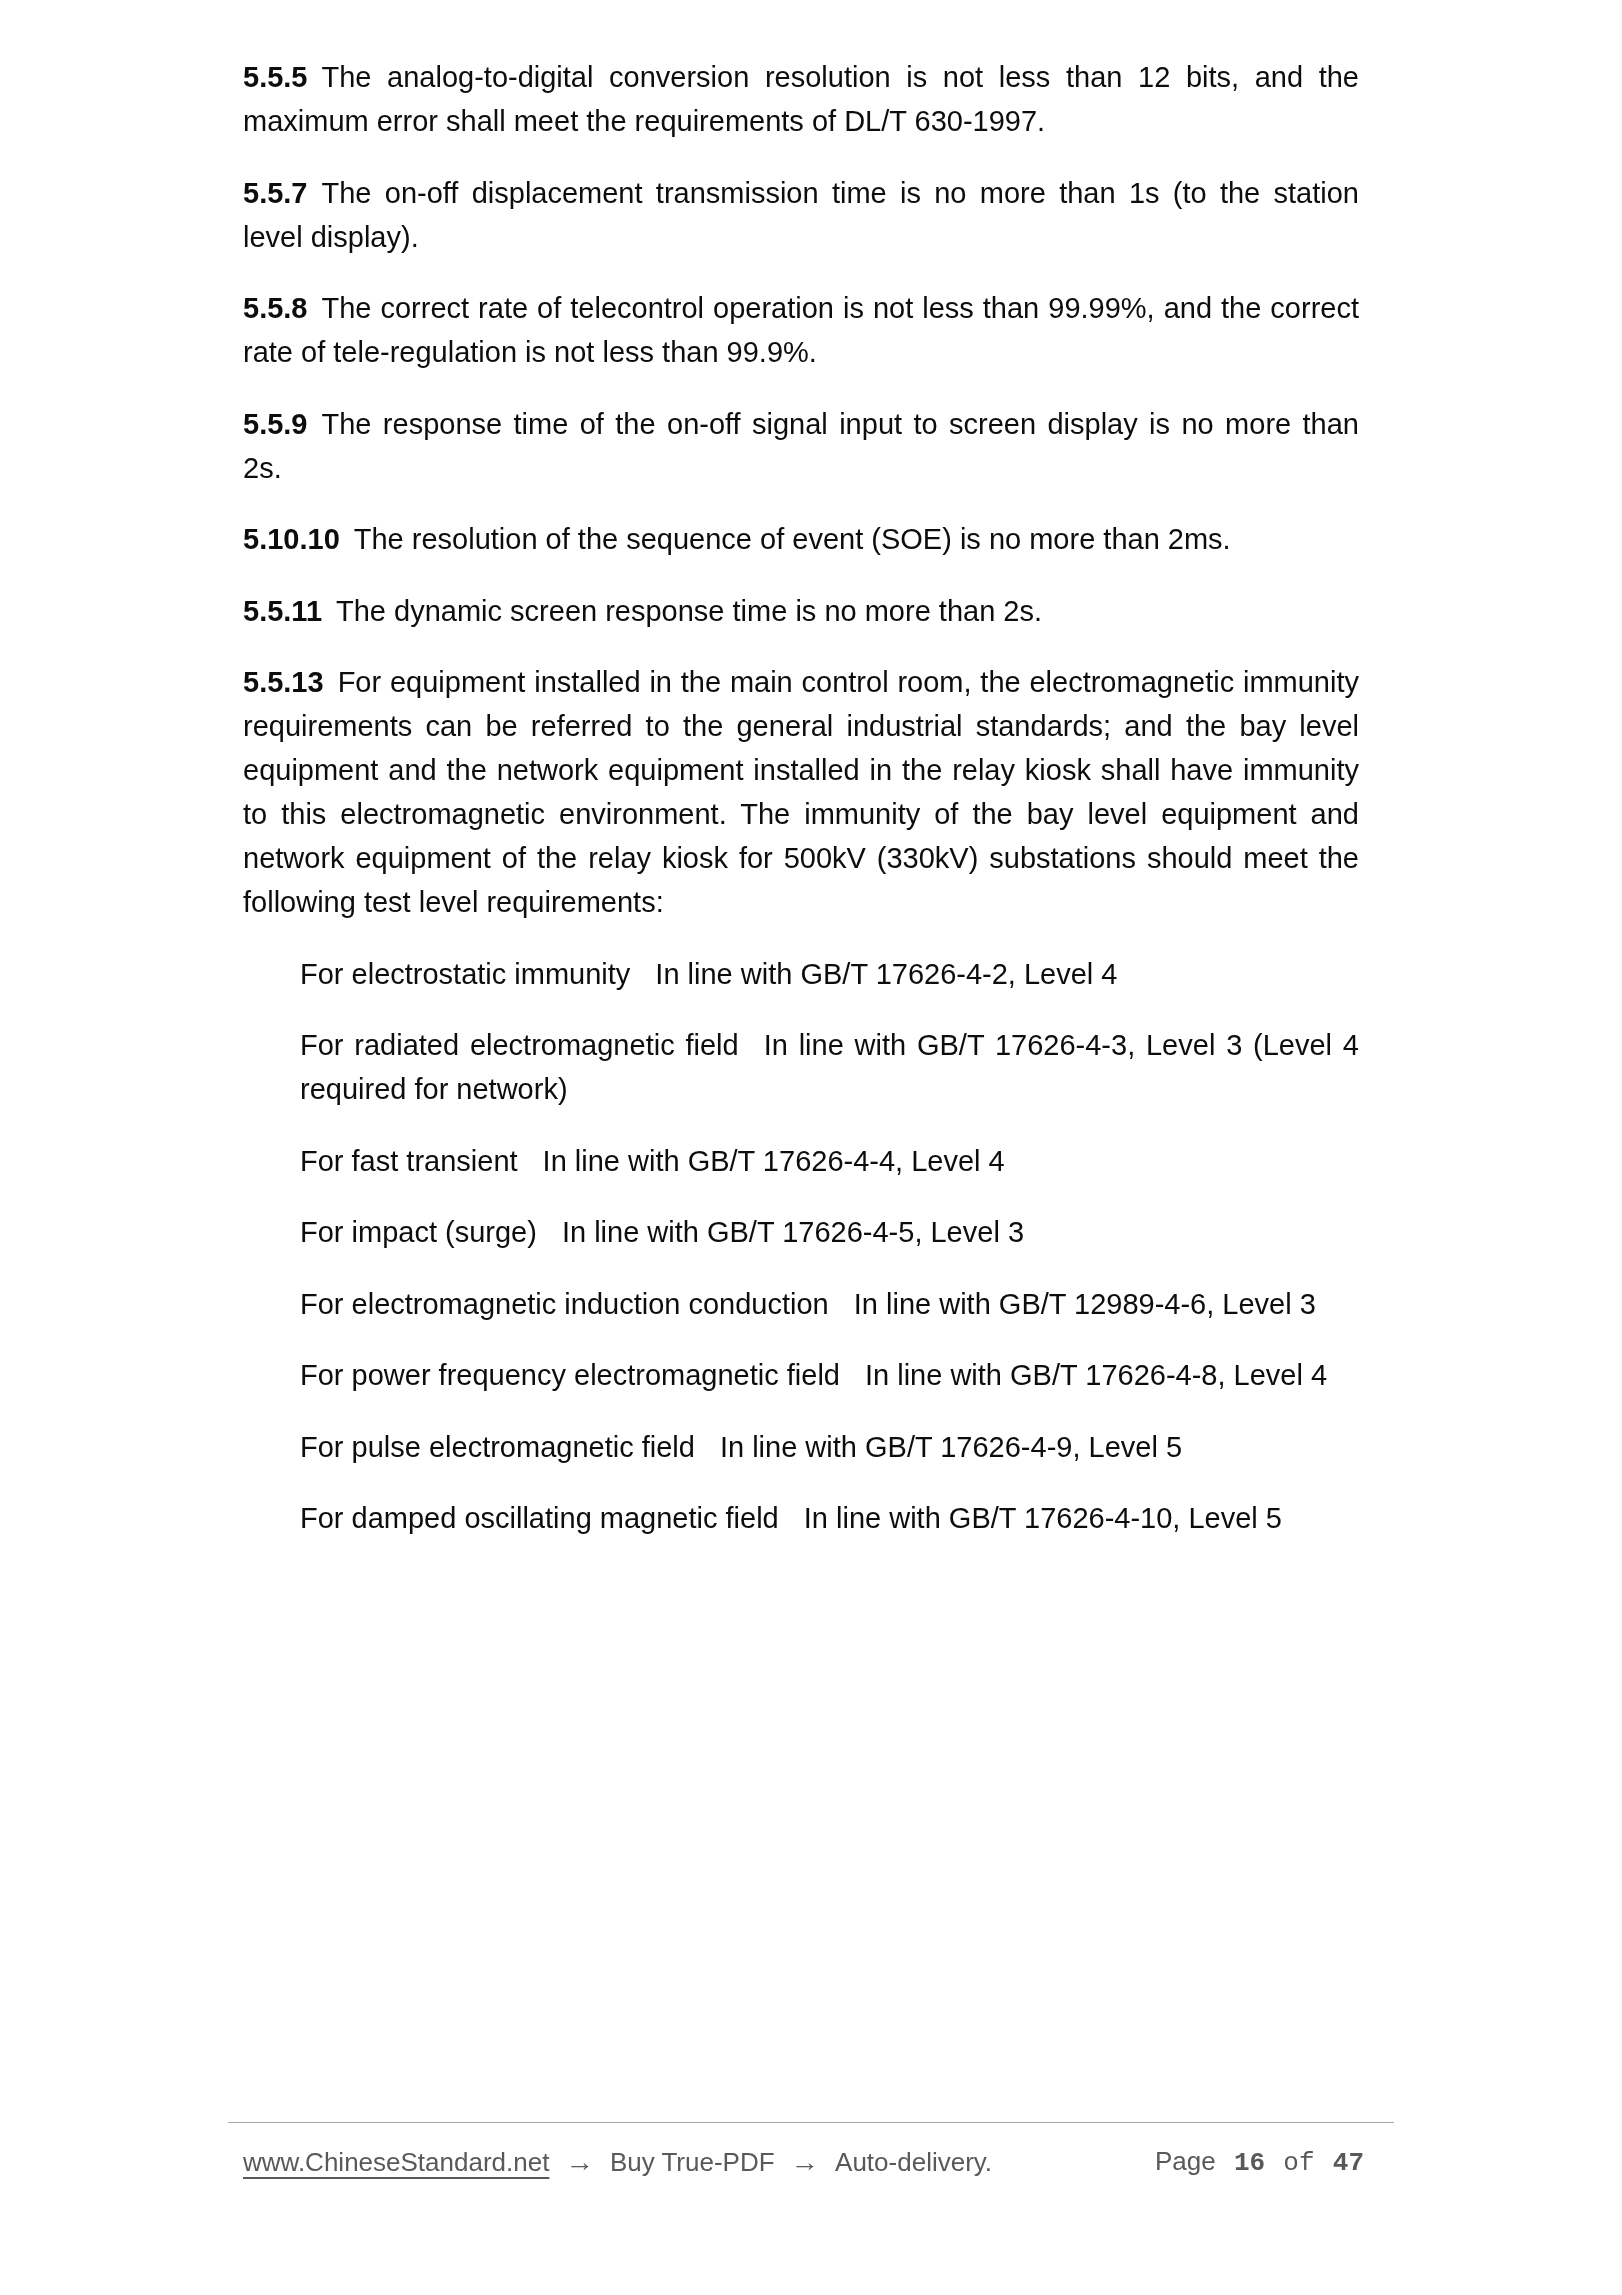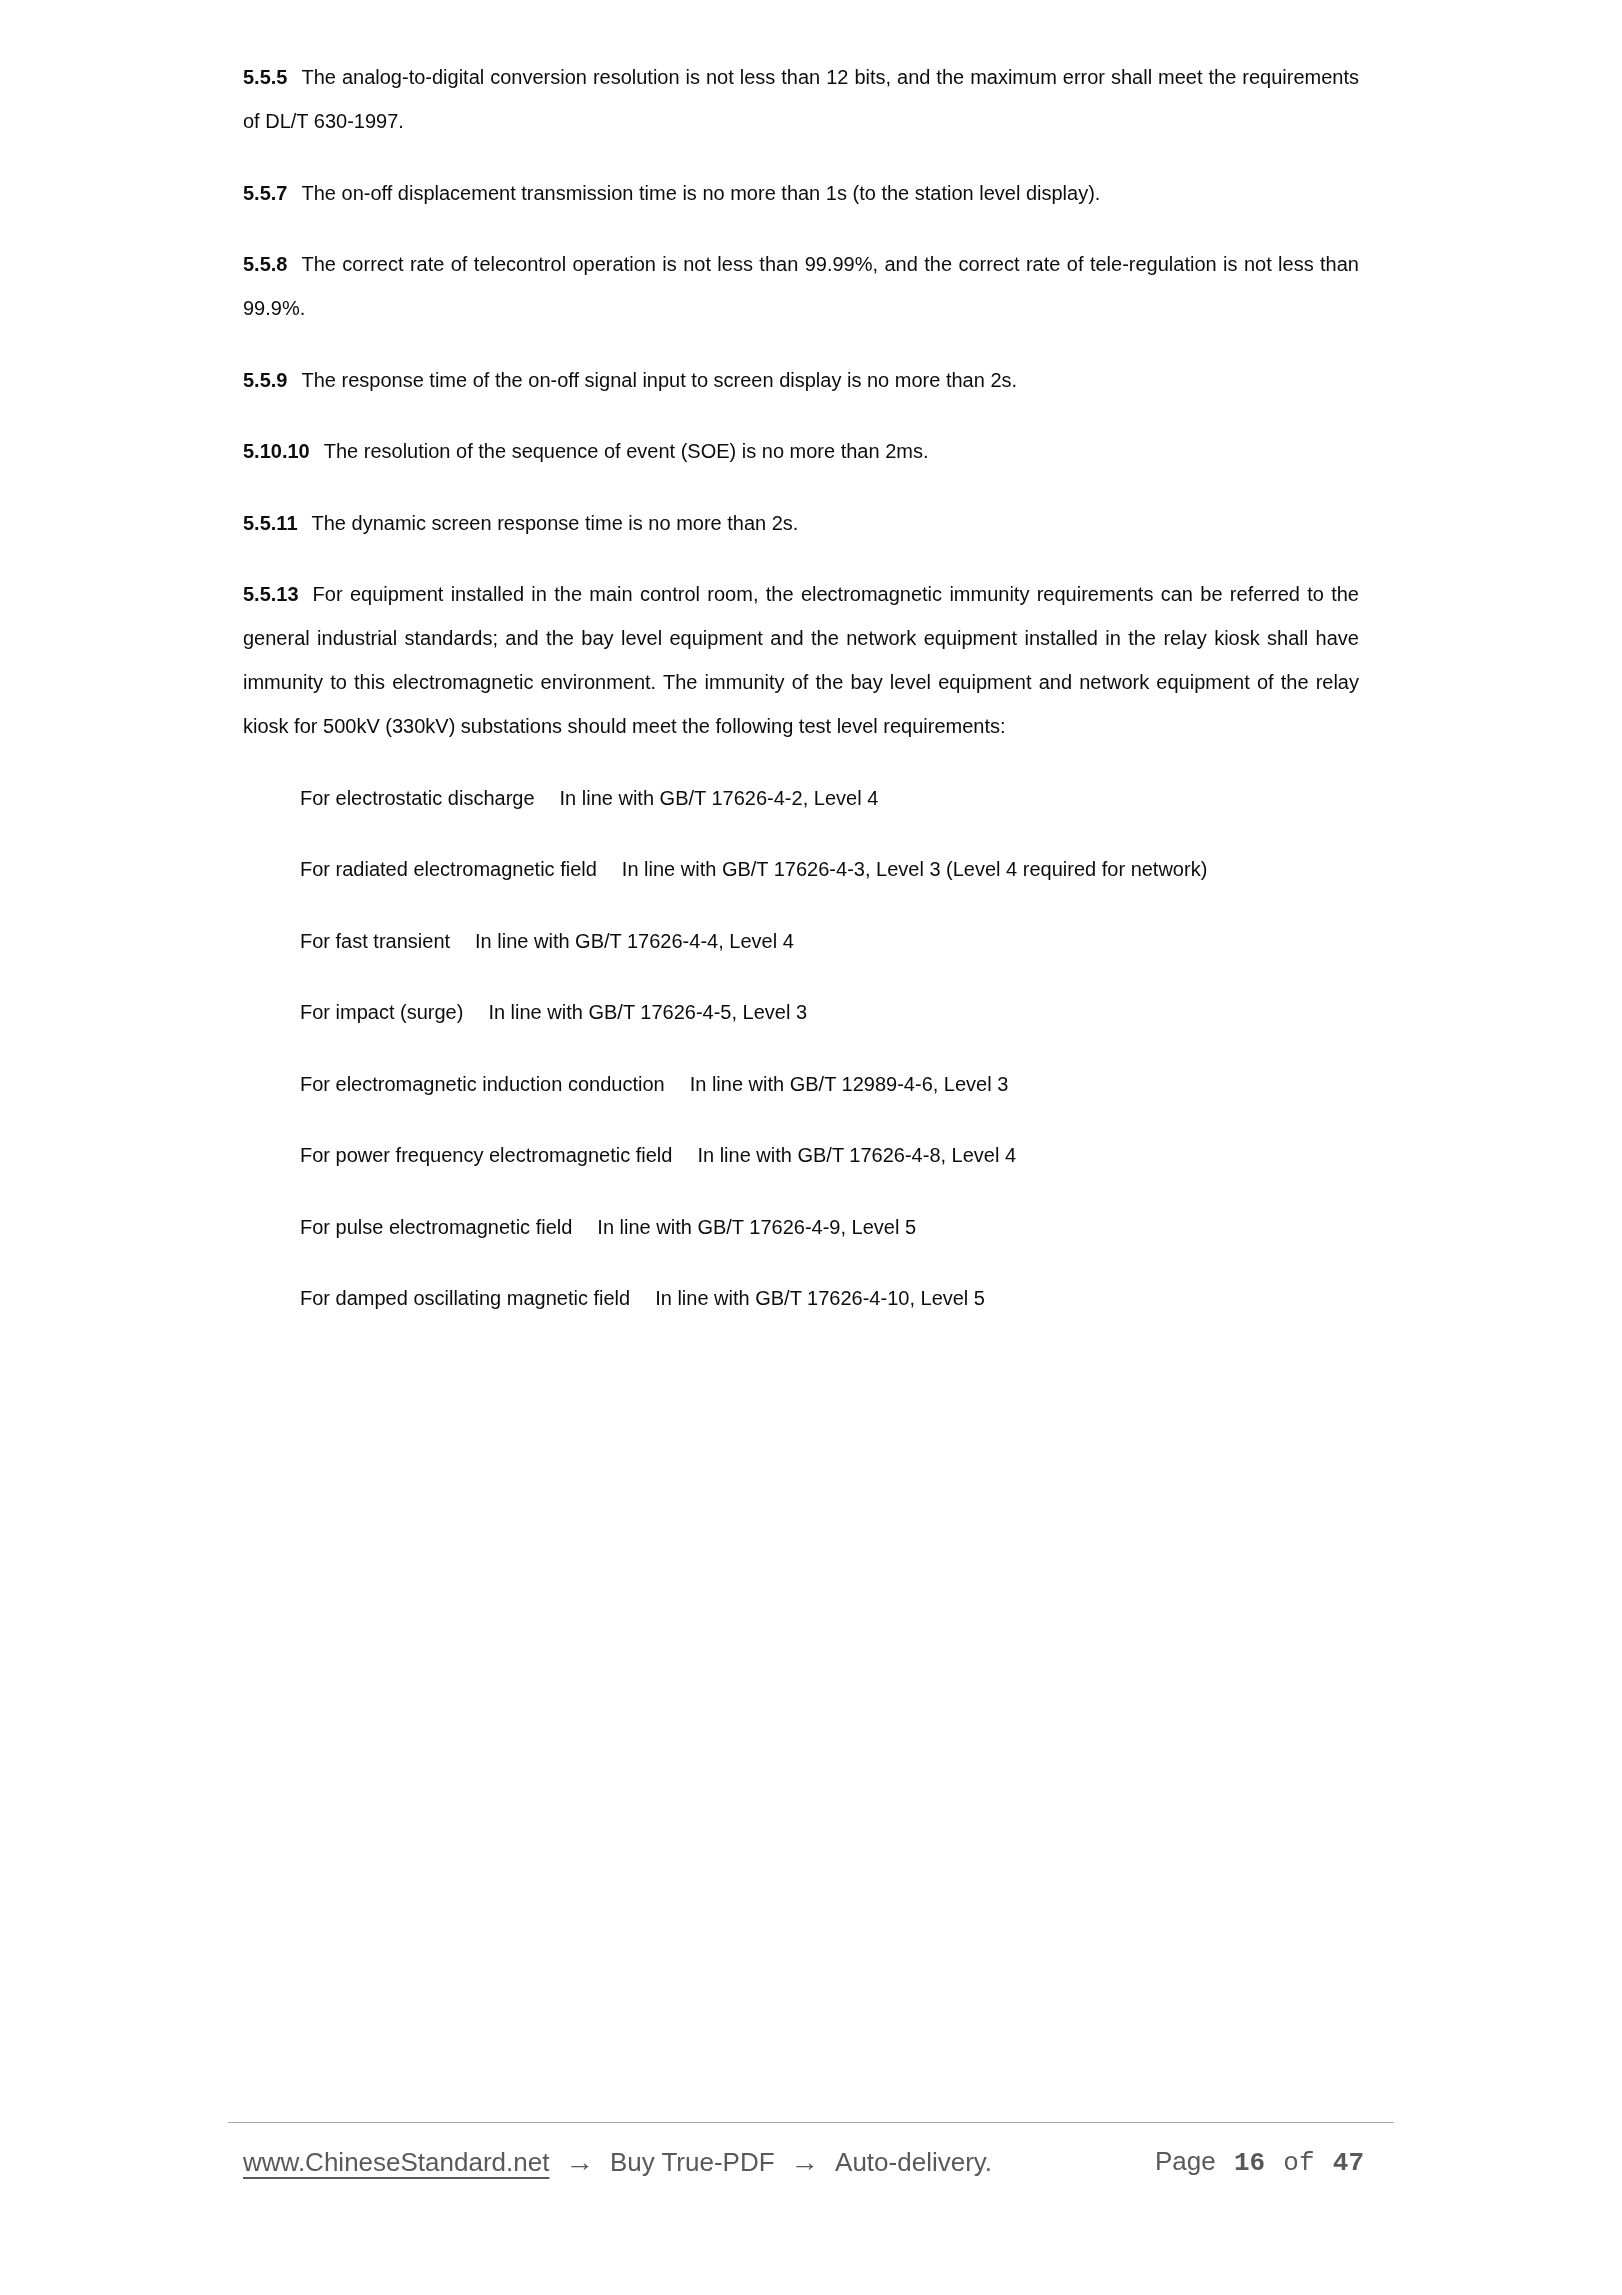--- a/index.html
+++ b/index.html
@@ -24,21 +24,21 @@
     margin: 22px auto 0 auto;
     border: none;
     border-top: 1.7px solid #a8a8a8;
     height: 0;
   }
   .content {
     width: 1116px;
     margin: 55px 0 0 243px;
   }
   .para {
-    font-size: 20px;
+    font-size: 29px;
     line-height: 44px;
     margin: 0 0 27.5px 0;
     text-align: justify;
     color: #0d0d0d;
   }
   .sec-num { font-weight: 700; margin-right: 14px; }
   .reqs { margin-left: 57px; }
   .req-name { margin-right: 25px; }
   .footer-rule {
     position: absolute;
@@ -95,21 +95,21 @@
         <p class="para"><span class="sec-num">5.10.10</span><span class="sec-text">The resolution of the sequence of event (SOE) is no more than 2ms.</span></p>
 
         <p class="para"><span class="sec-num">5.5.11</span><span class="sec-text">The dynamic screen response time is no more than 2s.</span></p>
 
 
         <p class="para"><span class="sec-num">5.5.13</span><span class="sec-text">For equipment installed in the main control room, the electromagnetic immunity requirements can be referred to the general industrial standards; and the bay level equipment and the network equipment installed in the relay kiosk shall have immunity to this electromagnetic environment. The immunity of the bay level equipment and network equipment of the relay kiosk for 500kV (330kV) substations should meet the following test level requirements:</span></p>
       </div>
 
     <div class="reqs">
 
-        <p class="para"><span class="req-name">For electrostatic discharge</span><span class="req-spec">In line with GB/T 17626-4-2, Level 4</span></p>
+        <p class="para"><span class="req-name">For electrostatic immunity</span><span class="req-spec">In line with GB/T 17626-4-2, Level 4</span></p>
 
         <p class="para"><span class="req-name">For radiated electromagnetic field</span><span class="req-spec">In line with GB/T 17626-4-3, Level 3 (Level 4 required for network)</span></p>
 
         <p class="para"><span class="req-name">For fast transient</span><span class="req-spec">In line with GB/T 17626-4-4, Level 4</span></p>
 
         <p class="para"><span class="req-name">For impact (surge)</span><span class="req-spec">In line with GB/T 17626-4-5, Level 3</span></p>
 
         <p class="para"><span class="req-name">For electromagnetic induction conduction</span><span class="req-spec">In line with GB/T 12989-4-6, Level 3</span></p>
 
         <p class="para"><span class="req-name">For power frequency electromagnetic field</span><span class="req-spec">In line with GB/T 17626-4-8, Level 4</span></p>

